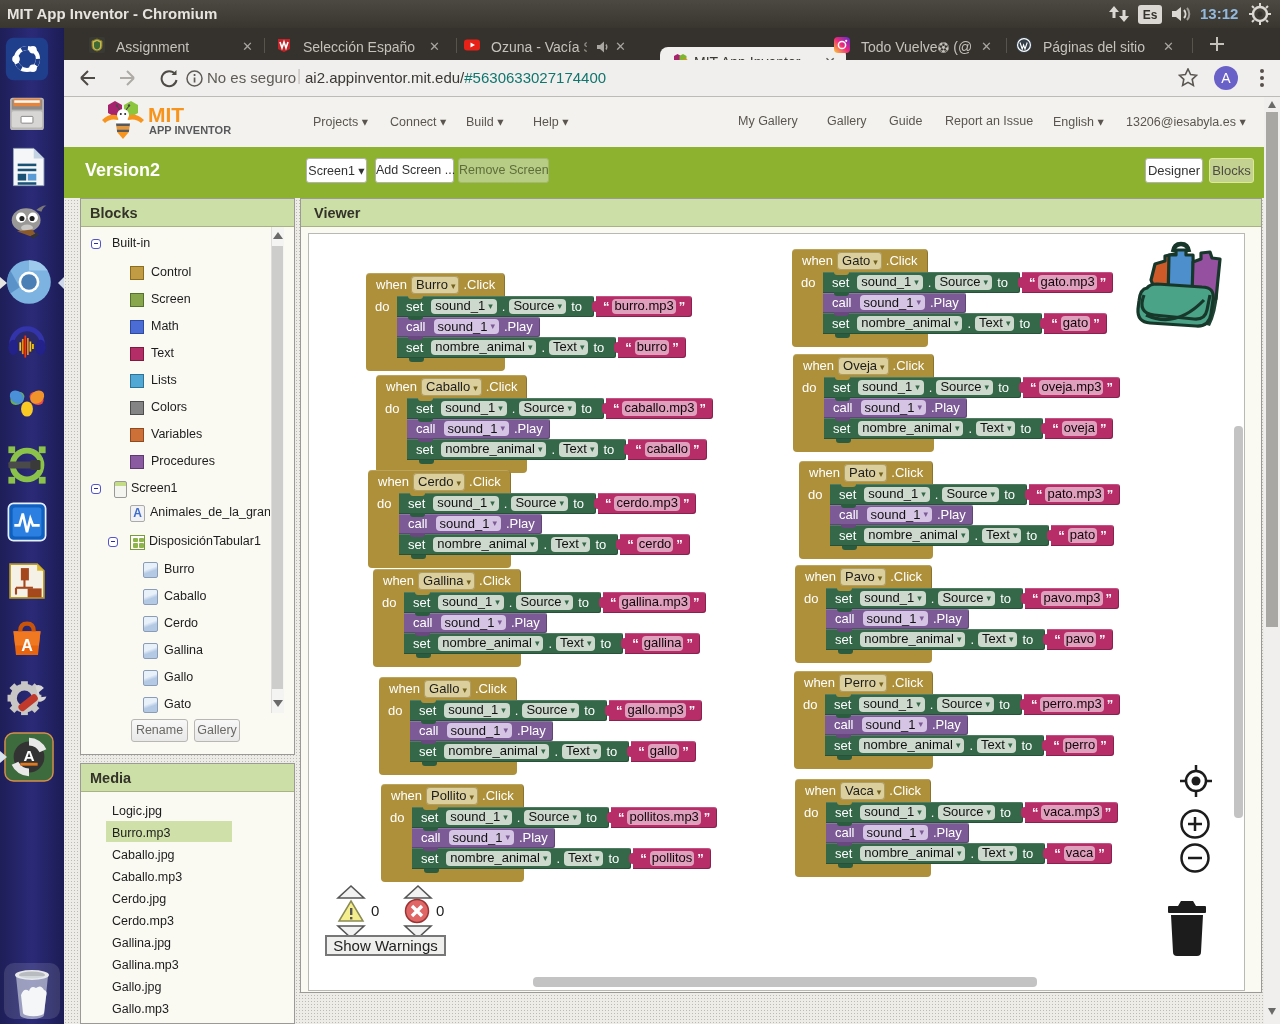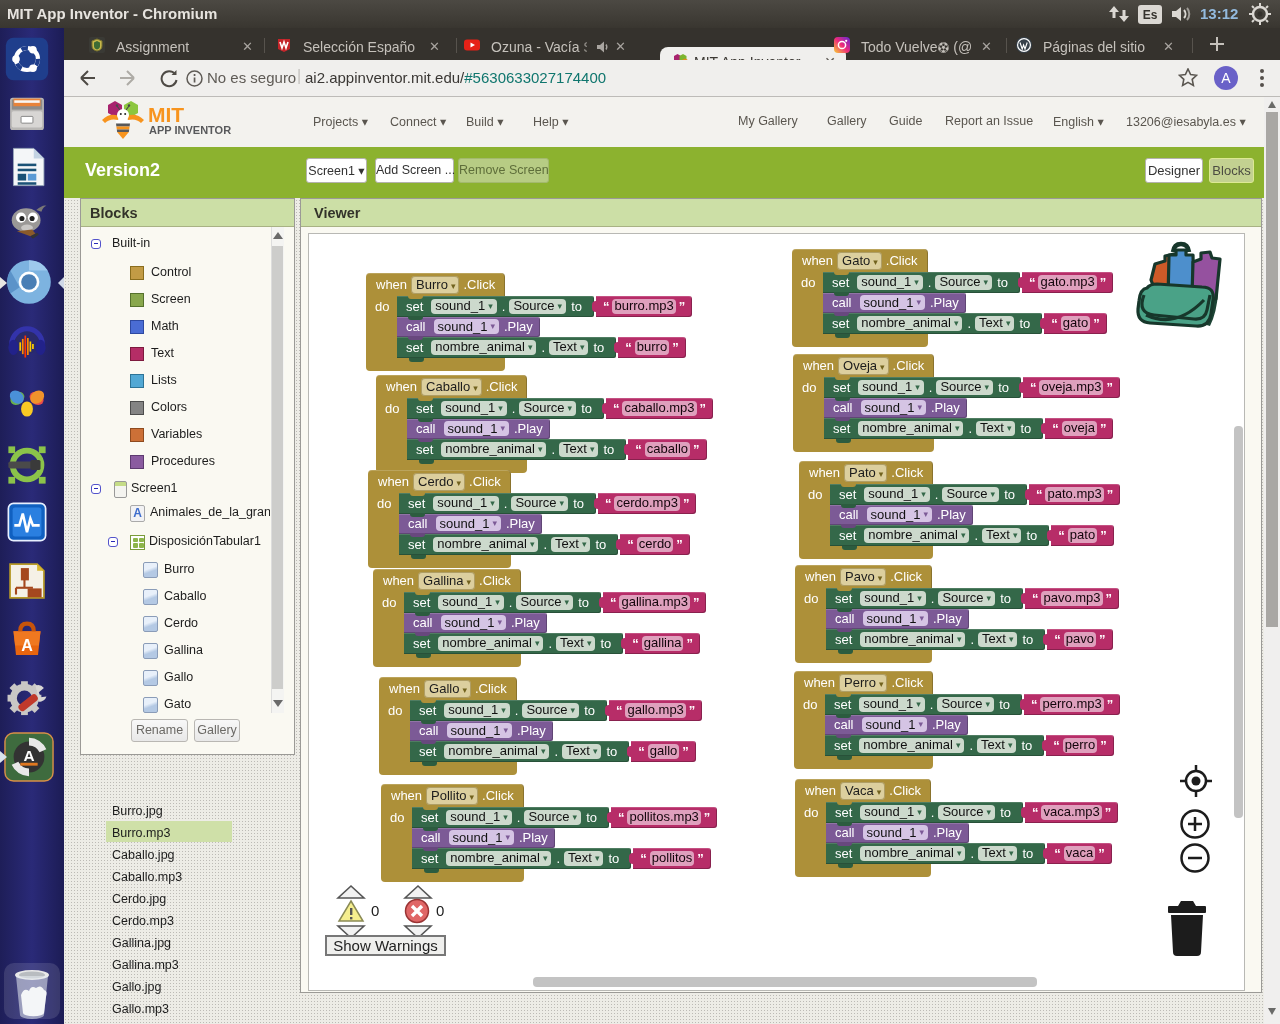--- a/index.html
+++ b/index.html
@@ -456,22 +456,25 @@
       <div class="titem" style="left:83px;top:470px">Gato</div>
     </div>
 
   <div class="abs" style="left:271px;top:227px;width:13px;height:486px;background:#f4f4f2;border-left:1px solid #ddd"></div>
   <div class="abs" style="left:273px;top:232px;width:0;height:0;border-left:5px solid transparent;border-right:5px solid transparent;border-bottom:7px solid #6a6a6a"></div>
   <div class="sb-thumb" style="left:272px;top:246px;width:11px;height:443px;background:#cdcdcb;border-radius:0"></div>
   <div class="abs" style="left:273px;top:700px;width:0;height:0;border-left:5px solid transparent;border-right:5px solid transparent;border-top:7px solid #6a6a6a"></div>
   <div class="pbtn" style="left:131px;top:719px;width:57px">Rename</div>
   <div class="pbtn" style="left:194px;top:719px;width:46px">Gallery</div>
 
+  <div class="panel" style="left:80px;top:763px;width:215px;height:261px">
+    <div class="phead">Media</div>
+  </div>
   <div class="abs" style="left:0;top:0;font-size:12.5px;color:#1c1c1c;z-index:6">
-      <div style="position:absolute;left:112px;top:804px">Burro.jpg</div>
+      <div style="position:absolute;left:112px;top:804px">Logic.jpg</div>
       <div style="position:absolute;left:106px;top:821px;width:126px;height:21px;background:#cfe0a8"></div>
       <div style="position:absolute;left:112px;top:826px">Burro.mp3</div>
       <div style="position:absolute;left:112px;top:848px">Caballo.jpg</div>
       <div style="position:absolute;left:112px;top:870px">Caballo.mp3</div>
       <div style="position:absolute;left:112px;top:892px">Cerdo.jpg</div>
       <div style="position:absolute;left:112px;top:914px">Cerdo.mp3</div>
       <div style="position:absolute;left:112px;top:936px">Gallina.jpg</div>
       <div style="position:absolute;left:112px;top:958px">Gallina.mp3</div>
       <div style="position:absolute;left:112px;top:980px">Gallo.jpg</div>
       <div style="position:absolute;left:112px;top:1002px">Gallo.mp3</div>

